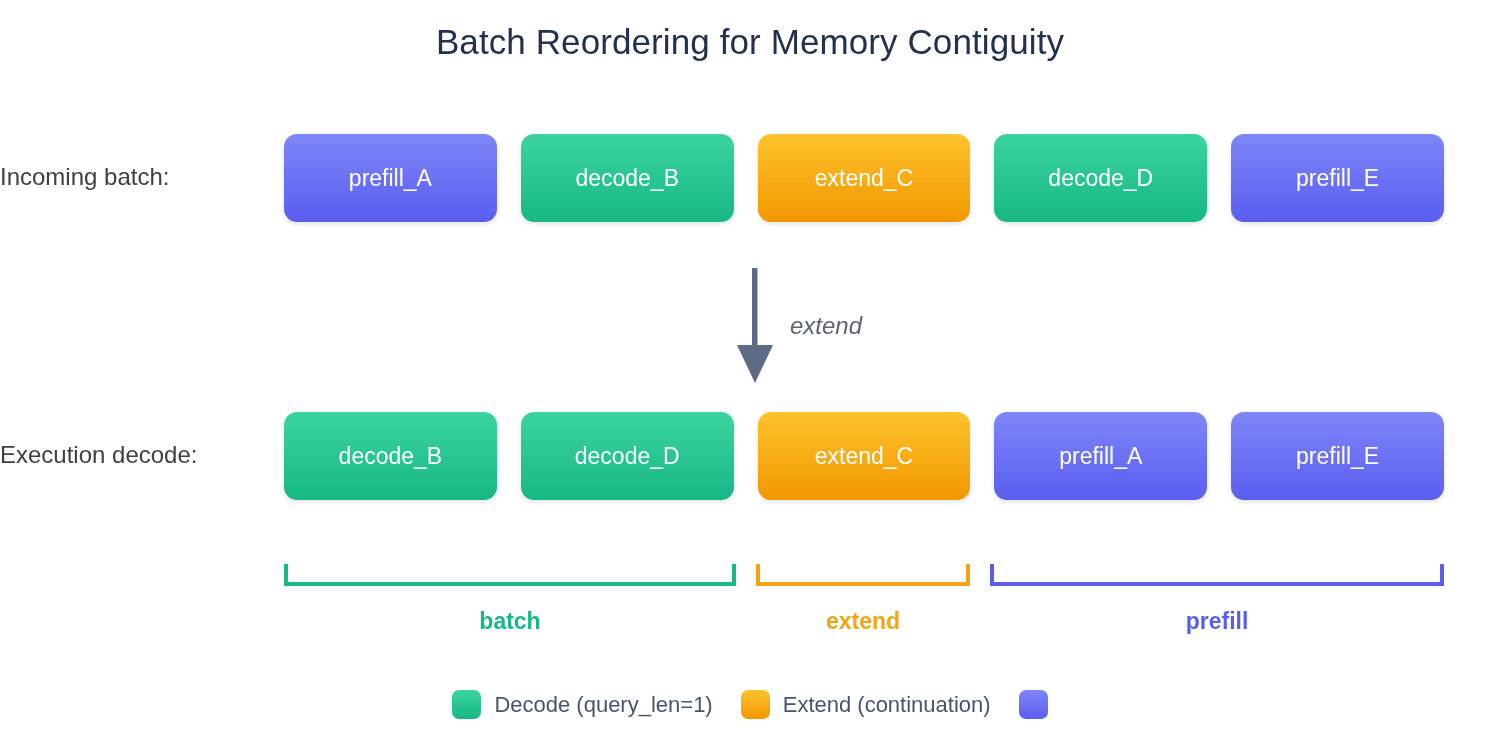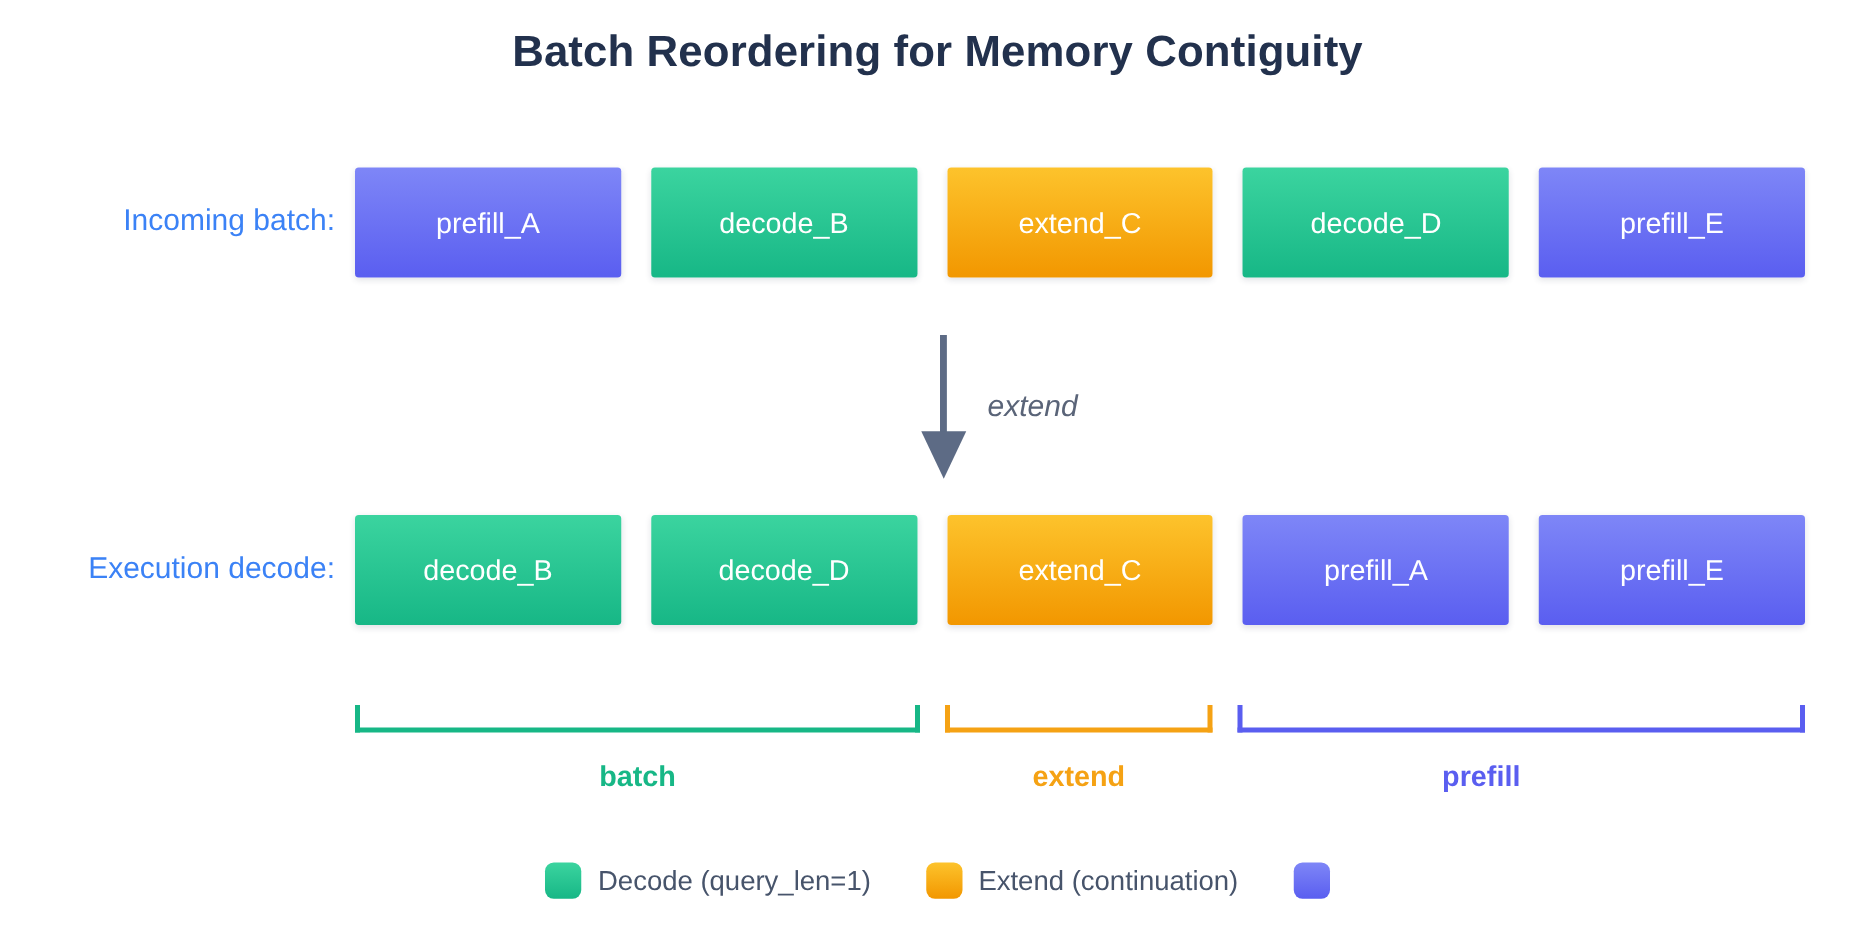--- a/index.html
+++ b/index.html
@@ -16,32 +16,32 @@
   }
 
   
   #page-title {
     position: absolute;
     top: 22px;
     left: 0;
     width: 1500px;
     text-align: center;
     font-size: 35px;
-    font-weight: bold;
+    font-weight: normal;
     color: #22314d;
     letter-spacing: 0.1px;
   }
 
   
   .row-label {
     position: absolute;
     font-size: 24px;
-    color: #3b82f6;
+    color: #404040;
     white-space: nowrap;
-    text-align: right;
+    text-align: left;
   }
   #label-incoming {
     left: 0px;
     width: 268px;
     top: 163px;
   }
   #label-execution {
     left: 0px;
     width: 268px;
     top: 441px;
@@ -54,21 +54,21 @@
     width: 1160px;
     height: 88px;
     display: flex;
     gap: 24px;
   }
   #row-incoming { top: 134px; }
   #row-execution { top: 412px; }
 
   .seq-box {
     flex: 1 1 0;
-    border-radius: 3px;
+    border-radius: 13px;
     display: flex;
     align-items: center;
     justify-content: center;
     color: #ffffff;
     font-size: 23px;
     box-shadow: 0 2px 5px rgba(40,50,80,0.14);
   }
   .seq-box.decode {
     background: linear-gradient(180deg, #3bd49f 0%, #17b786 100%);
   }
@@ -136,35 +136,35 @@
     left: 284px;
     width: 452px;
     color: #17b786;
   }
   #group-label-extend {
     left: 756px;
     width: 214px;
     color: #f5a214;
   }
   #group-label-prefill {
-    left: 958px;
+    left: 990px;
     width: 454px;
     color: #5a5ef0;
   }
 
   
   #legend {
     position: absolute;
     left: 0;
     top: 690px;
     width: 1500px;
     display: flex;
     justify-content: center;
     align-items: center;
-    gap: 44px;
+    gap: 28px;
   }
   .legend-item {
     display: flex;
     align-items: center;
     gap: 13px;
   }
   .legend-swatch {
     width: 29px;
     height: 29px;
     border-radius: 7px;

